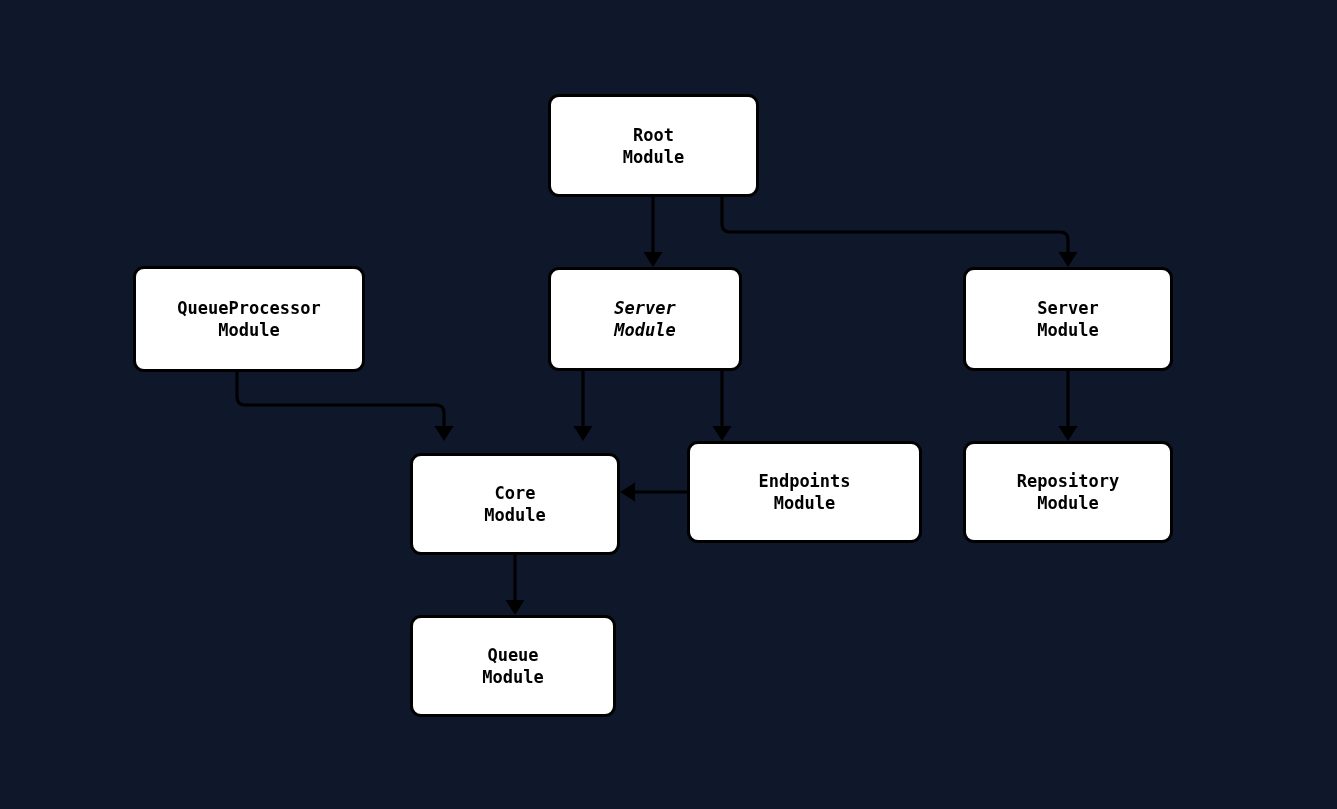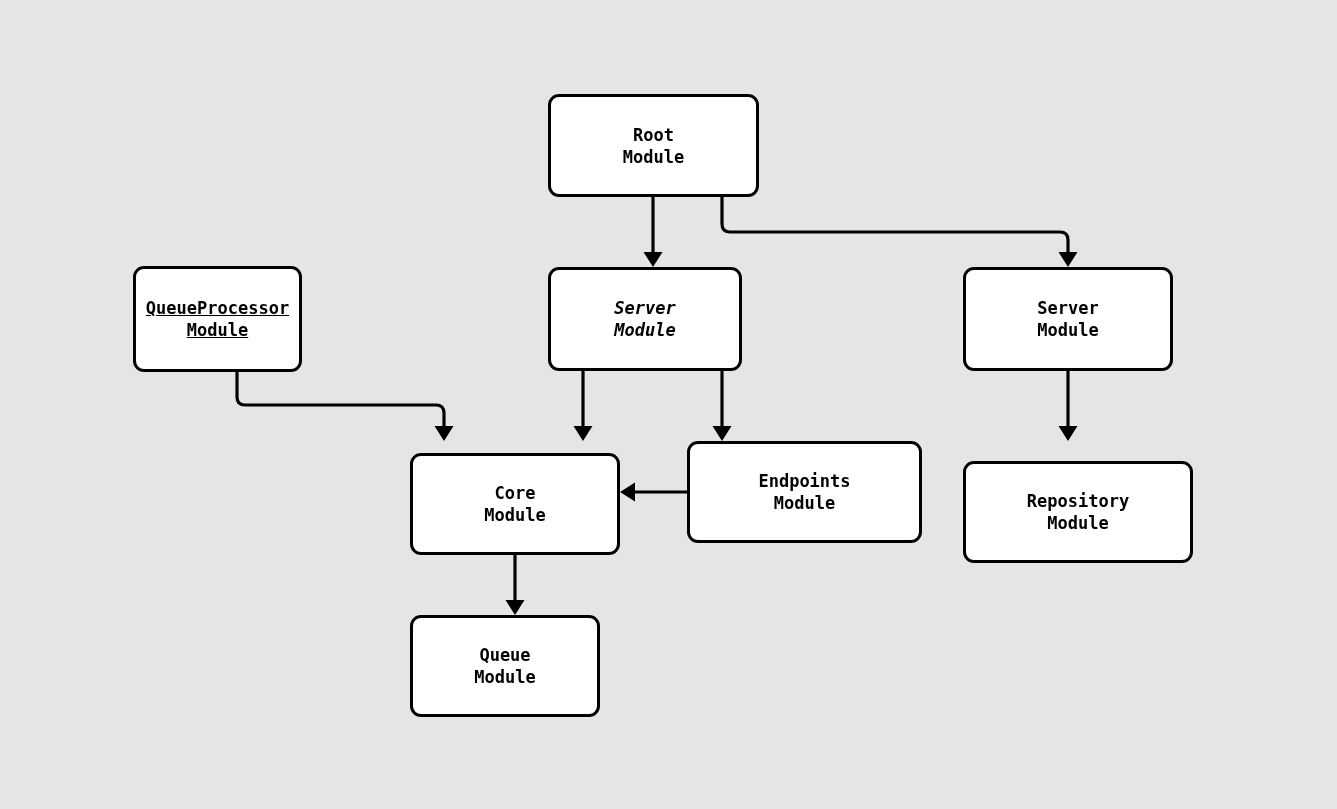--- a/index.html
+++ b/index.html
@@ -45,21 +45,21 @@
     line-height: 22px;
     color: #000000;
     white-space: pre;
     letter-spacing: 0px;
     text-align: center;
   }
 </style>
 </head>
 <body>
 
-<div id="diagram" style="background: #e5e5e5;">
+<div id="diagram" style="background: #0f172a;">
   <svg id="edge-layer" width="1337" height="809" viewBox="0 0 1337 809" xmlns="http://www.w3.org/2000/svg">
       <g>
         <path d="M 653 197 L 653 252" fill="none" stroke="#000000" stroke-width="3.2" stroke-linecap="butt" stroke-linejoin="round"></path>
         <polygon points="643.5,252 662.5,252 653,267" fill="#000000"></polygon>
       </g>
       <g>
         <path d="M 722 197 L 722 224 Q 722 232 730 232 L 1060 232 Q 1068 232 1068 240 L 1068 252" fill="none" stroke="#000000" stroke-width="3.2" stroke-linecap="butt" stroke-linejoin="round"></path>
         <polygon points="1058.5,252 1077.5,252 1068,267" fill="#000000"></polygon>
       </g>
       <g>
@@ -84,41 +84,41 @@
       </g>
       <g>
         <path d="M 515 543 L 515 600" fill="none" stroke="#000000" stroke-width="3.2" stroke-linecap="butt" stroke-linejoin="round"></path>
         <polygon points="505.5,600 524.5,600 515,615" fill="#000000"></polygon>
       </g>
     </svg>
 <div class="node" style="left: 548px; top: 94px; width: 211px; height: 103px; background: rgb(255, 255, 255); border-color: rgb(0, 0, 0);">
       <div class="node-line">Root</div>
       <div class="node-line">Module</div>
     </div>
-    <div class="node" style="left: 133px; top: 266px; width: 169px; height: 106px; background: rgb(255, 255, 255); border-color: rgb(0, 0, 0); text-decoration: underline;">
+    <div class="node" style="left: 133px; top: 266px; width: 232px; height: 106px; background: rgb(255, 255, 255); border-color: rgb(0, 0, 0);">
       <div class="node-line">QueueProcessor</div>
       <div class="node-line">Module</div>
     </div>
     <div class="node" style="left: 548px; top: 267px; width: 194px; height: 104px; background: rgb(255, 255, 255); border-color: rgb(0, 0, 0); font-style: italic;">
       <div class="node-line">Server</div>
       <div class="node-line">Module</div>
     </div>
     <div class="node" style="left: 963px; top: 267px; width: 210px; height: 104px; background: rgb(255, 255, 255); border-color: rgb(0, 0, 0);">
       <div class="node-line">Server</div>
       <div class="node-line">Module</div>
     </div>
     <div class="node" style="left: 410px; top: 453px; width: 210px; height: 102px; background: rgb(255, 255, 255); border-color: rgb(0, 0, 0);">
       <div class="node-line">Core</div>
       <div class="node-line">Module</div>
     </div>
     <div class="node" style="left: 687px; top: 441px; width: 235px; height: 102px; background: rgb(255, 255, 255); border-color: rgb(0, 0, 0);">
       <div class="node-line">Endpoints</div>
       <div class="node-line">Module</div>
     </div>
-    <div class="node" style="left: 963px; top: 441px; width: 230px; height: 102px; background: rgb(255, 255, 255); border-color: rgb(0, 0, 0); margin-top: 20px;">
+    <div class="node" style="left: 963px; top: 441px; width: 210px; height: 102px; background: rgb(255, 255, 255); border-color: rgb(0, 0, 0);">
       <div class="node-line">Repository</div>
       <div class="node-line">Module</div>
     </div>
-    <div class="node" style="left: 410px; top: 615px; width: 190px; height: 102px; background: rgb(255, 255, 255); border-color: rgb(0, 0, 0);">
+    <div class="node" style="left: 410px; top: 615px; width: 206px; height: 102px; background: rgb(255, 255, 255); border-color: rgb(0, 0, 0);">
       <div class="node-line">Queue</div>
       <div class="node-line">Module</div>
     </div>
   </div>
 
 </body></html>

